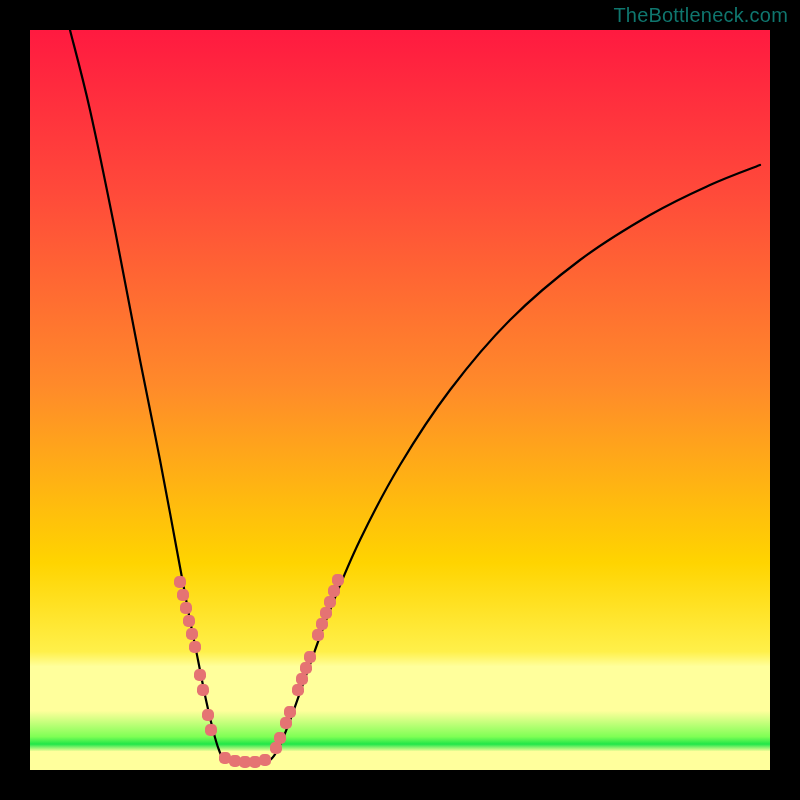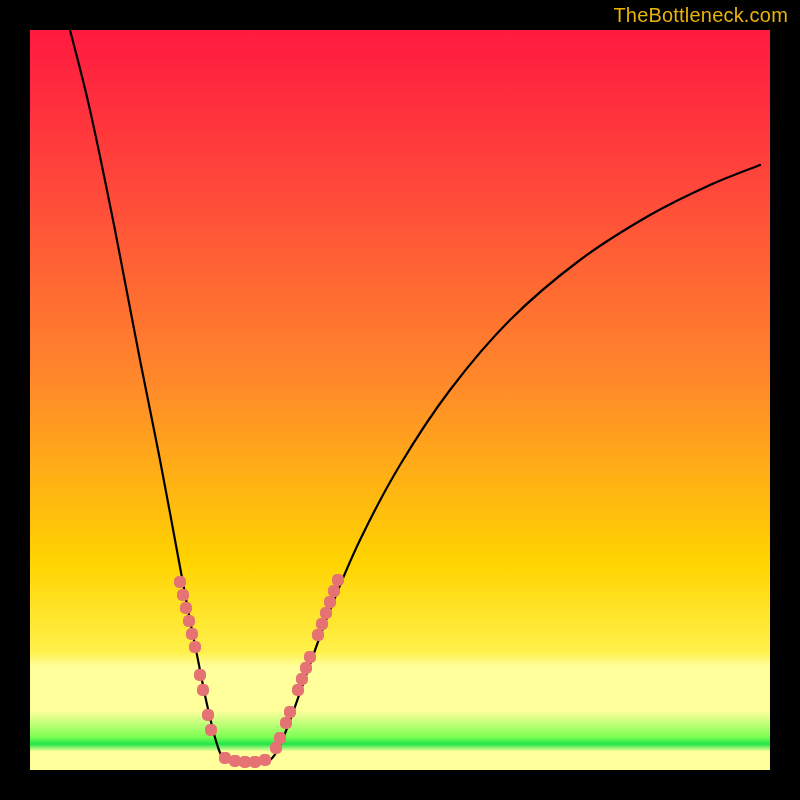--- a/index.html
+++ b/index.html
@@ -36,21 +36,21 @@
       var(--c6) 95.5%,
       var(--c7) 96.5%,
       var(--c5) 97.5%,
       var(--c5) 100%
     );
   }
   .watermark {
     position: absolute;
     top: 4px;
     right: 12px;
-    color: #eab308;
+    color: #0f766e;
     font-size: 20px;
     letter-spacing: 0.2px;
     user-select: none;
   }
   svg.curve {
     position: absolute;
     left: 0;
     top: 0;
     width: 740px;
     height: 740px;

